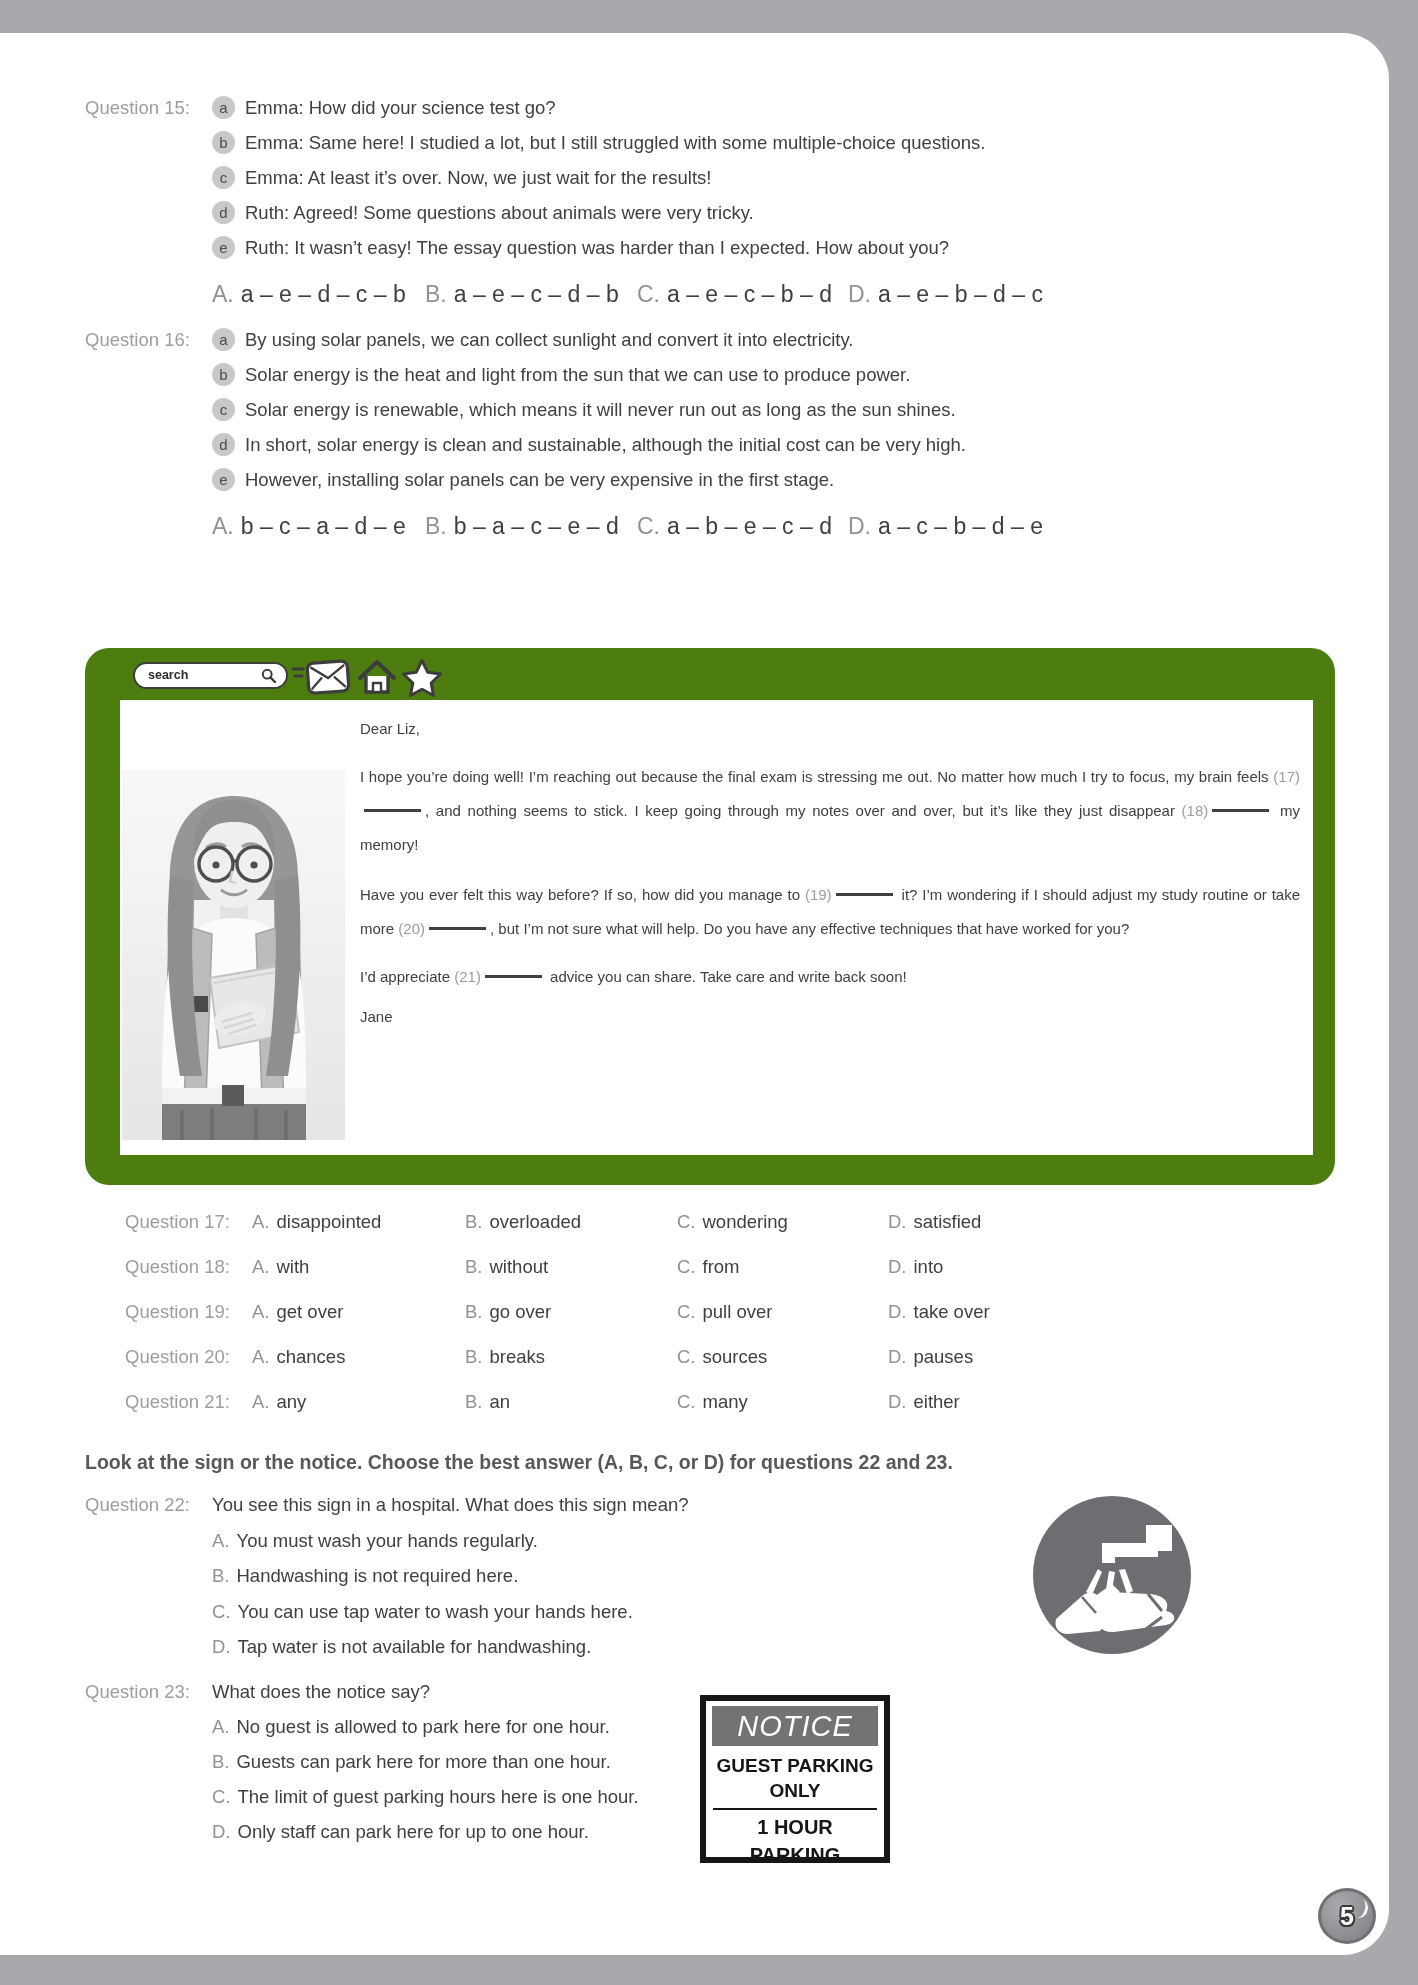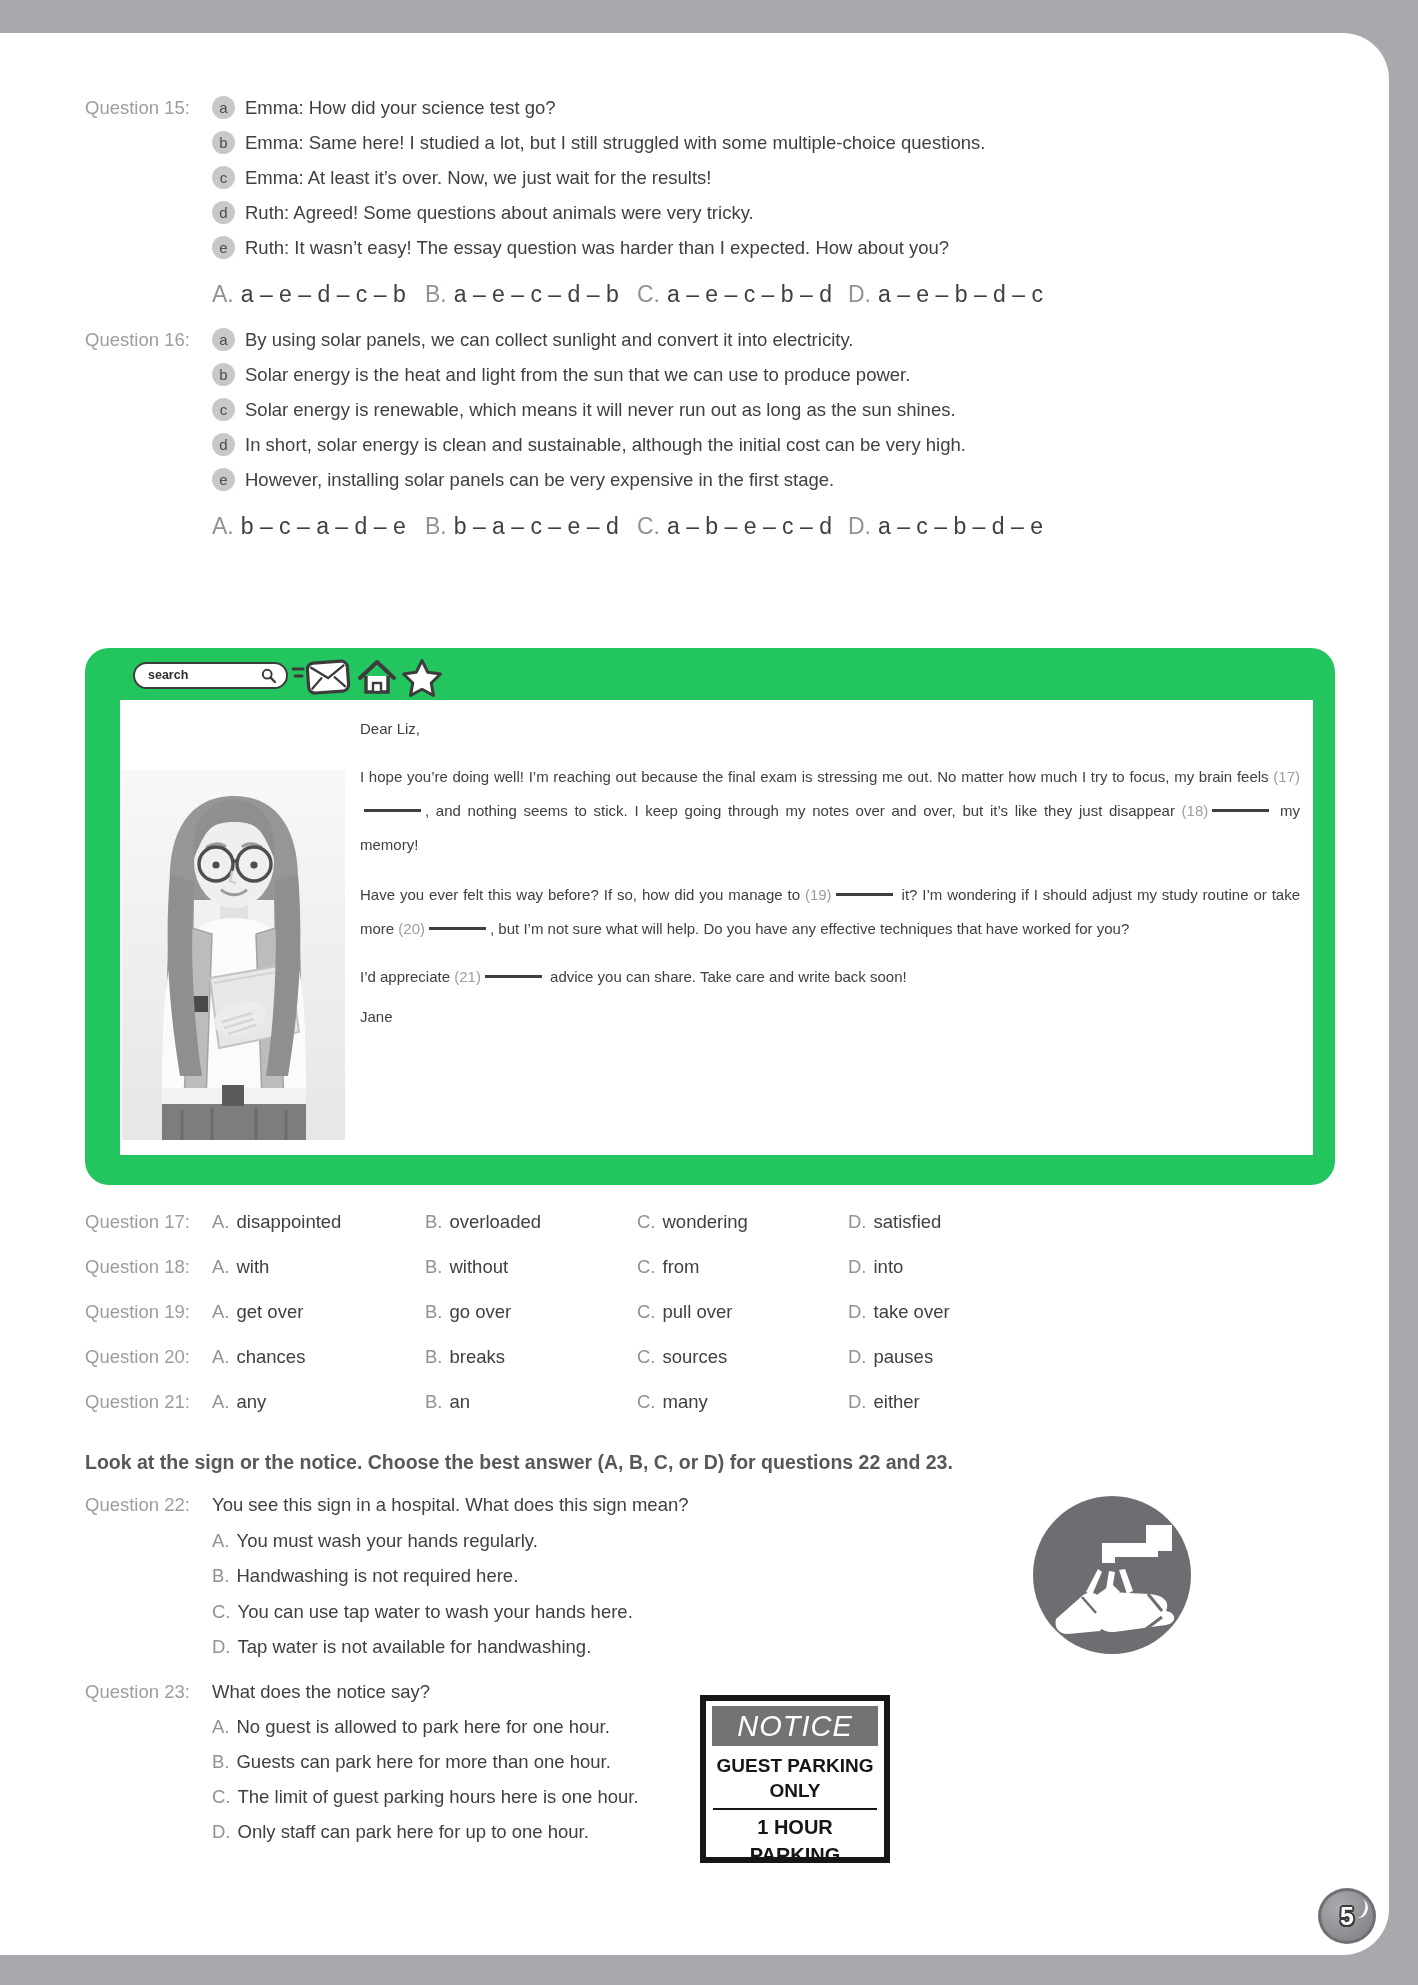--- a/index.html
+++ b/index.html
@@ -34,21 +34,21 @@
   }
   .alet { color:#909295; margin-right:7px; }
   .aval { color:#3f4042; }
   .instruction {
     position:absolute; left:85px; width:952px;
     font-weight:bold; font-size:19.5px; color:#57585b; line-height:31px;
   }
   
   .window {
     position:absolute; left:85px; top:615px; width:1250px; height:537px;
-    background:#22c55e; border-radius:24px;
+    background:#4d7c0f; border-radius:24px;
   }
   .search-pill {
     position:absolute; left:48px; top:14px; width:155px; height:27px;
     background:#fff; border:2.5px solid #3c3c3c; border-radius:15px;
     display:flex; align-items:center; justify-content:space-between;
     padding:0 9px 0 13px;
   }
   .search-text { font-size:12.5px; color:#2e2e2e; font-weight:bold; line-height:1; }
   .win-icon { position:absolute; }
   .win-content { position:absolute; left:35px; top:52px; right:22px; bottom:30px; background:#fff; }
@@ -64,21 +64,21 @@
   .lp3 { margin-bottom:6px; text-align:left !important; }
   .num { color:#9b9da0; }
   .blank {
     display:inline-block; width:57px; height:2px;
     border-bottom:3px solid #3f4042; transform:translateY(-4px); margin:0 4px;
   }
   
   .vocab { position:absolute; left:85px; top:1177px; }
   .vrow {
     display:grid; grid-template-columns:127px 213px 212px 211px auto;
-    height:45px; font-size:18.5px; line-height:24px; white-space:nowrap;
+    height:45px; font-size:18.5px; line-height:24px; white-space:nowrap;margin-left:40px;
   }
   .vlabel { color:#9b9da0; }
   
   .qa { position:absolute; left:85px; font-size:18.5px; }
   .qa22 { top:1454px; line-height:35.5px; }
   .qa23 { top:1641px; line-height:35px; }
   .qrow { display:grid; grid-template-columns:127px auto; white-space:nowrap; }
   .qa .vlabel { color:#9b9da0; }
   .opt { margin-left:127px; white-space:nowrap; }
   .handwash { position:absolute; left:1030px; top:1460px; width:164px; height:164px; }

